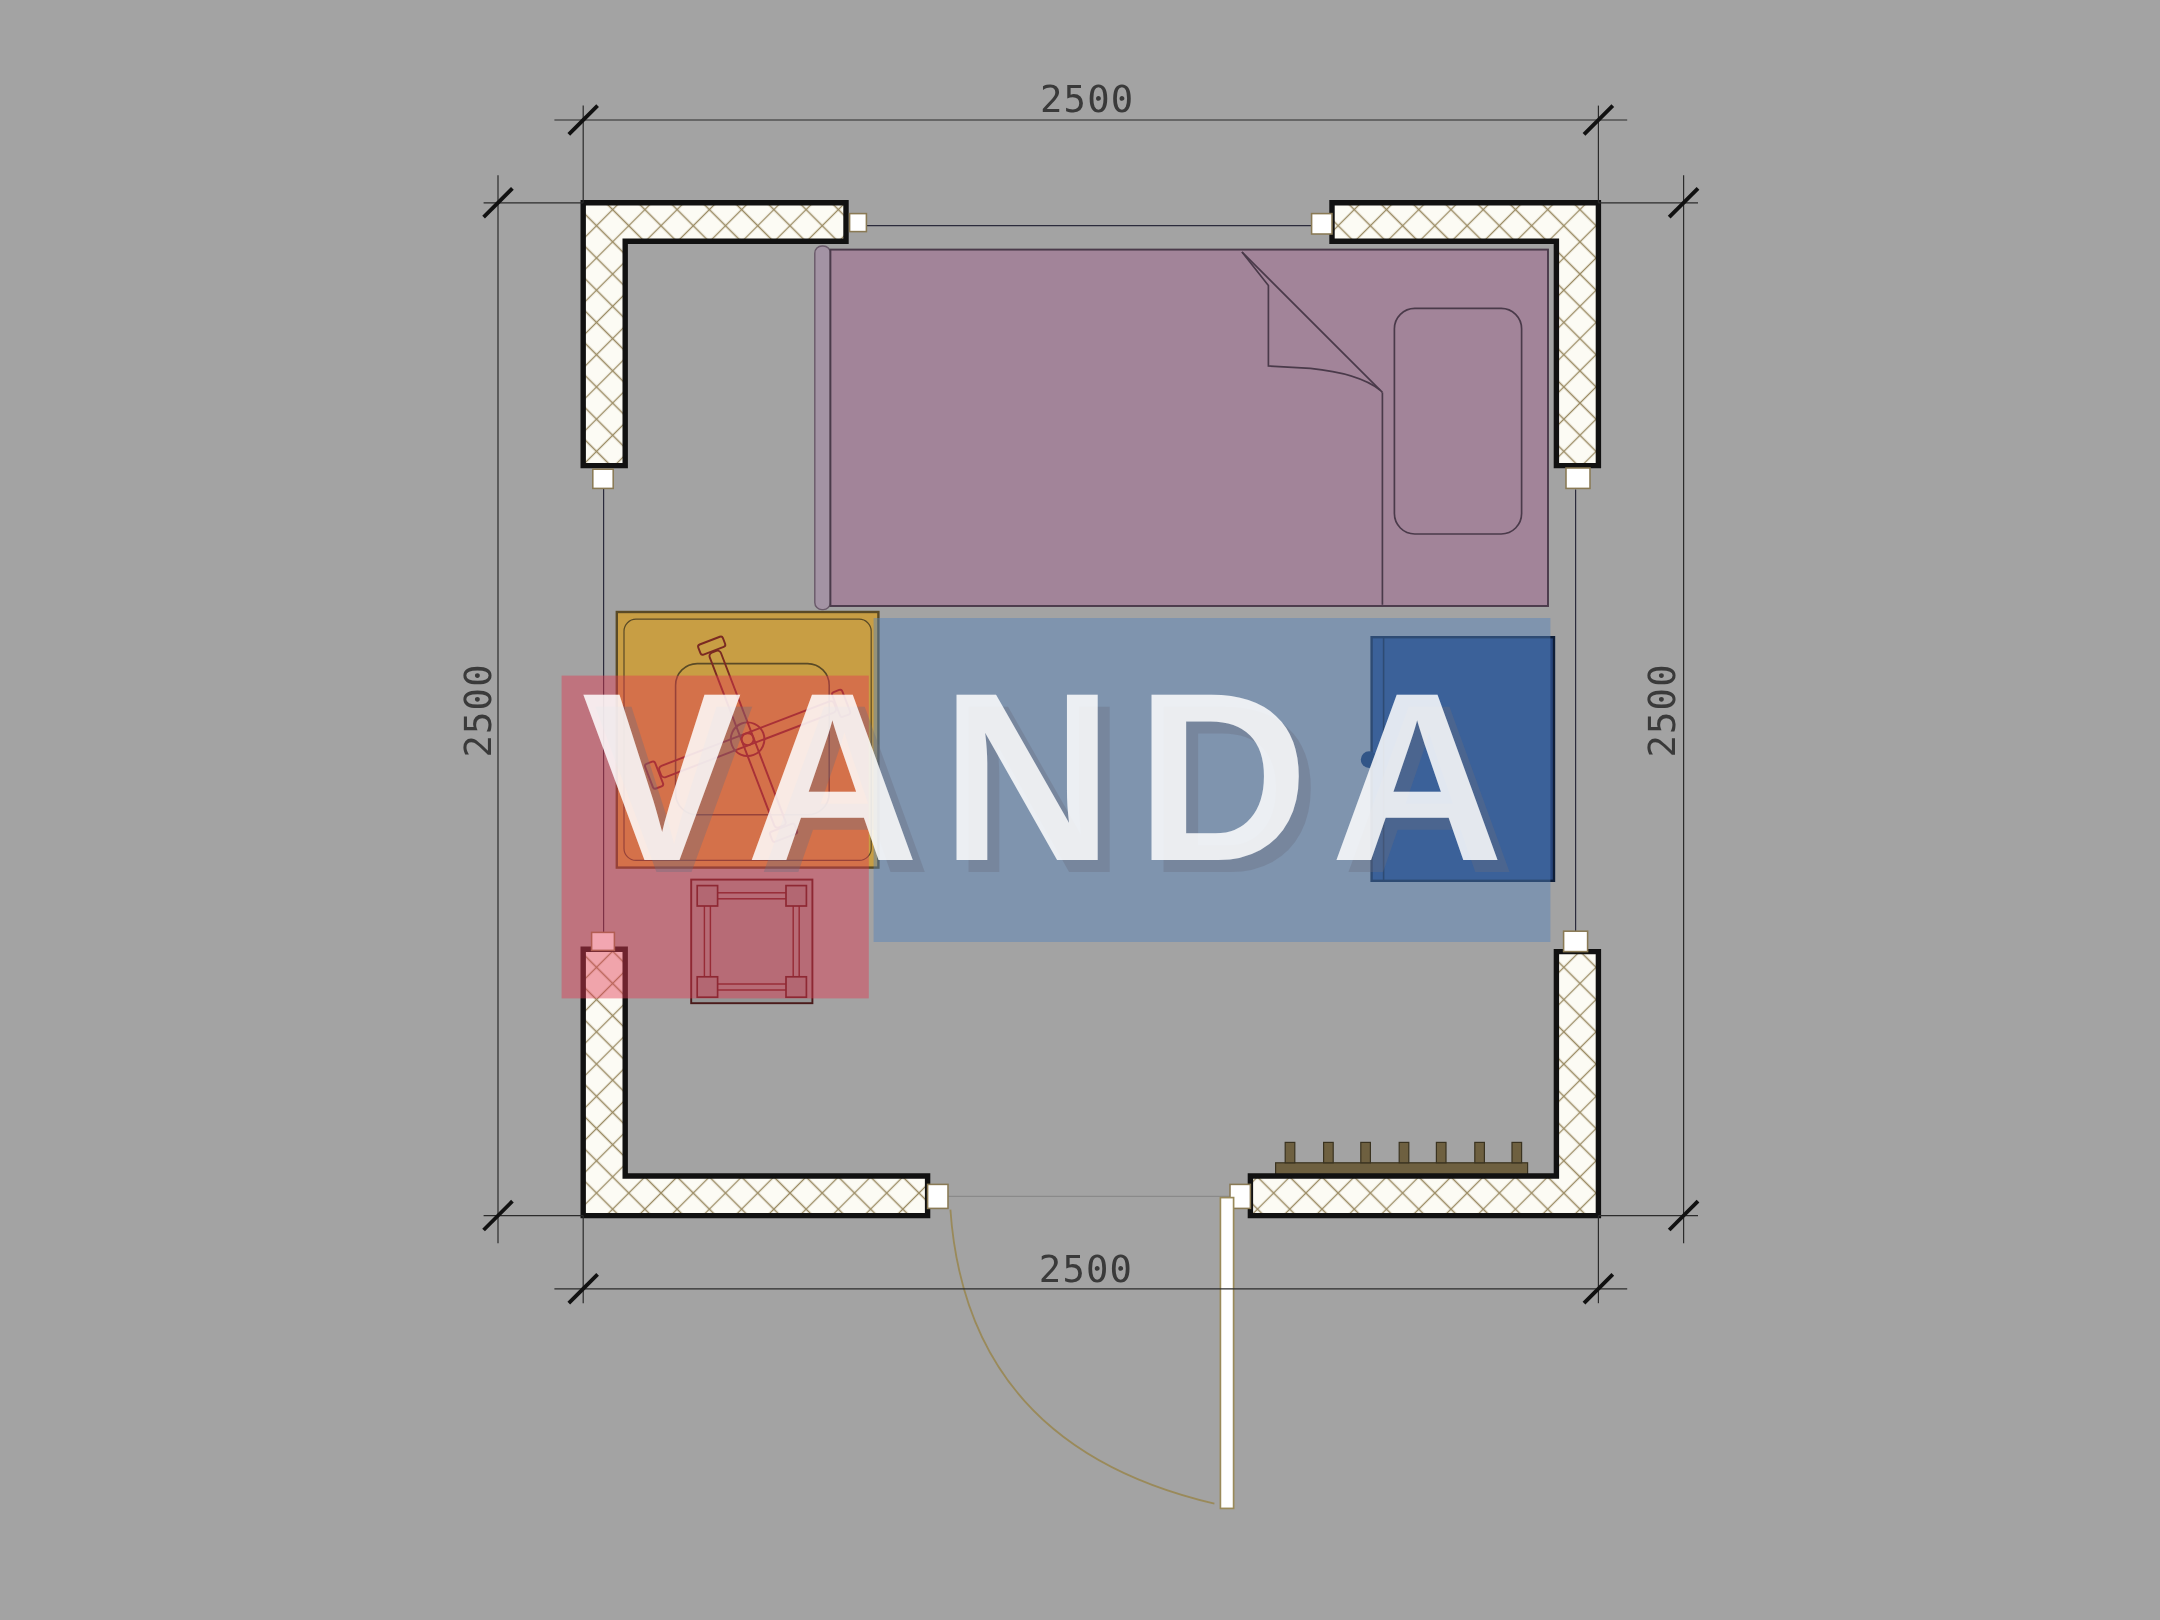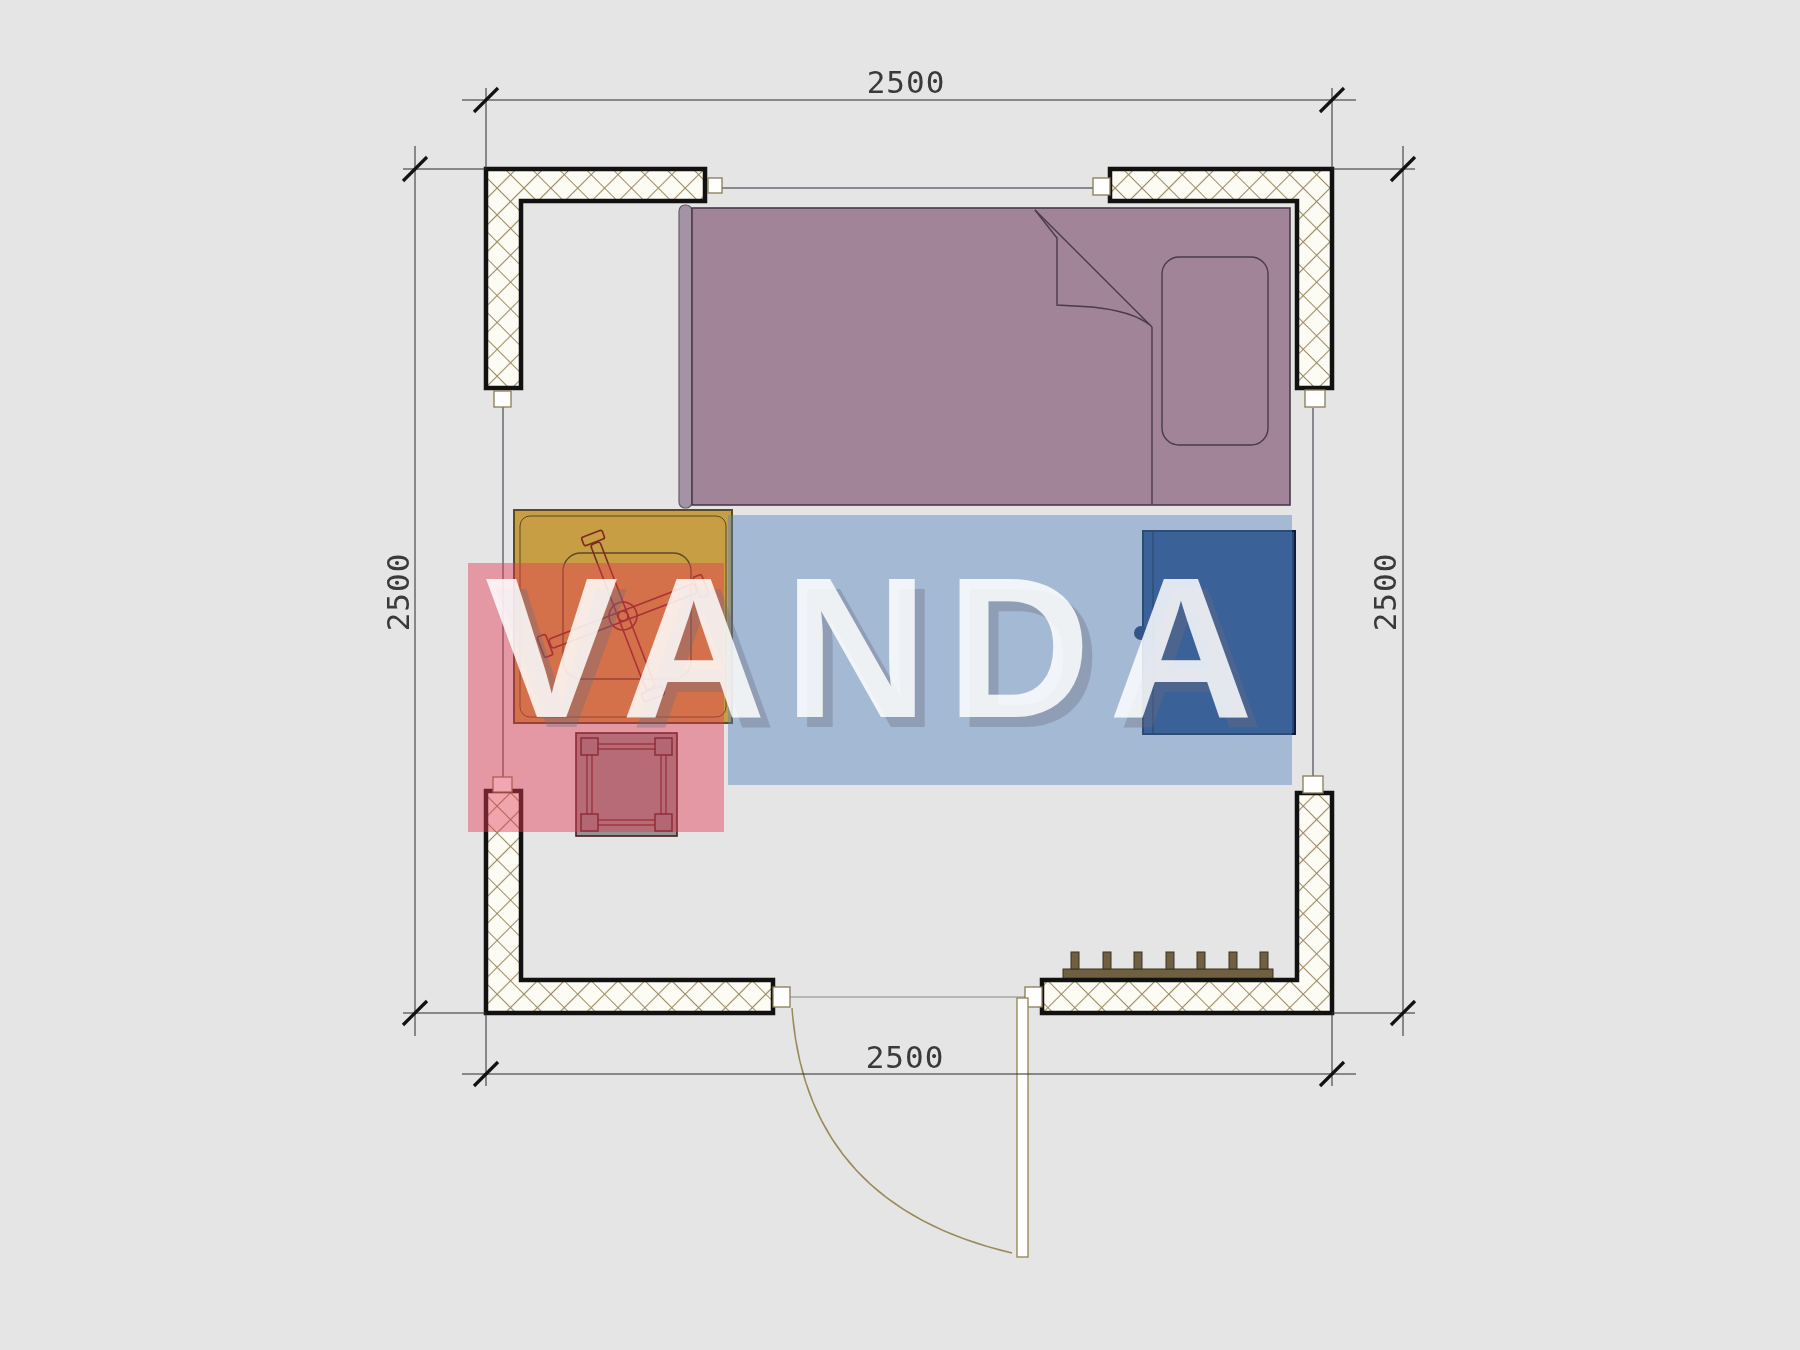--- a/index.html
+++ b/index.html
@@ -1,16 +1,16 @@
 <!DOCTYPE html>
 <html><head>
 <meta charset="utf-8">
 <style>
   html,body{margin:0;padding:0;background:#ffffff;}
-  .canvas{position:relative;width:1800px;height:1350px;background:#e5e5e5;overflow:hidden;
+  .canvas{position:relative;width:1800px;height:1350px;background:#a3a3a3;overflow:hidden;
           font-family:"Liberation Sans", sans-serif;}
   svg{display:block;}
   .dim-text{font-family:"DejaVu Sans Mono", monospace;font-size:31px;fill:#3a3a3a;letter-spacing:1px;}
   .wm-text{font-family:"Liberation Sans", sans-serif;font-weight:bold;letter-spacing:18px;}
   .cad{stroke:#2b2b3c;stroke-width:1;}
 </style>
 </head>
 <body>
 
 <div class="canvas">

